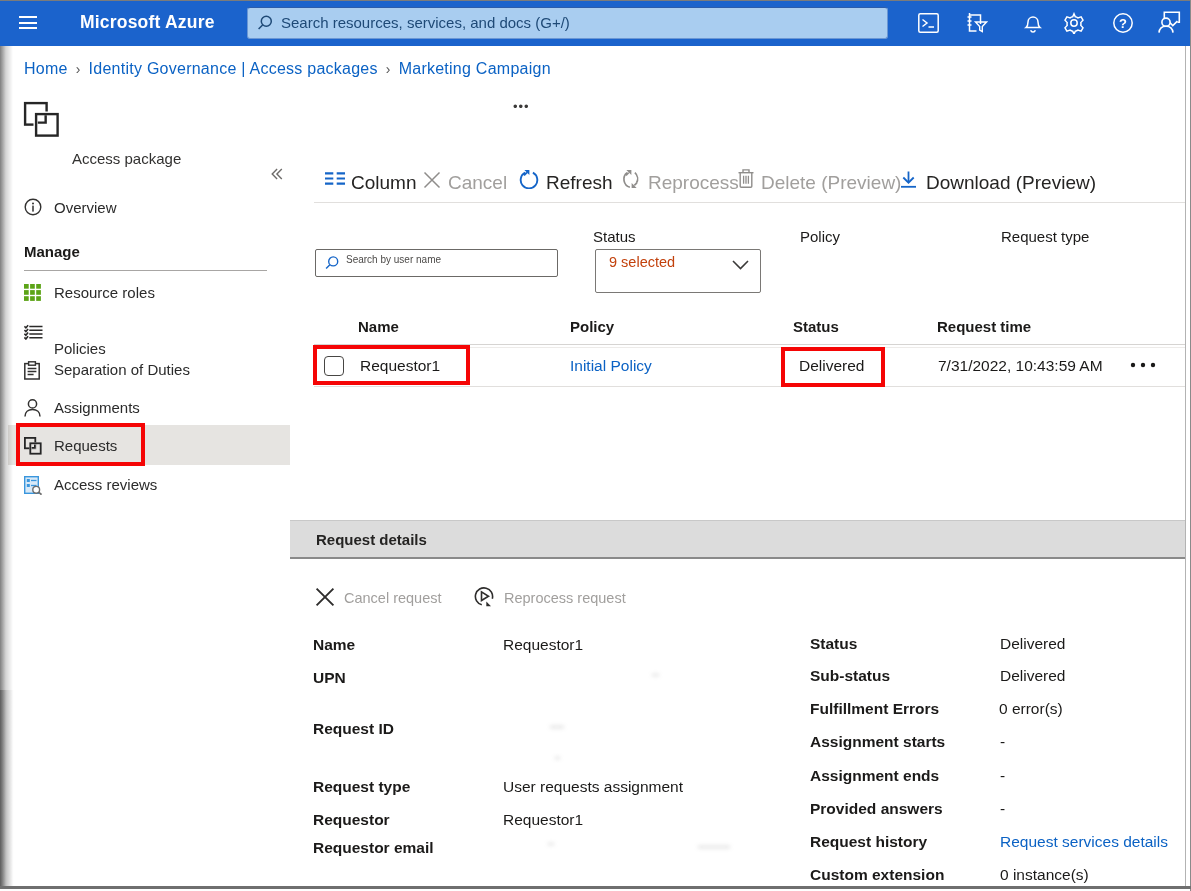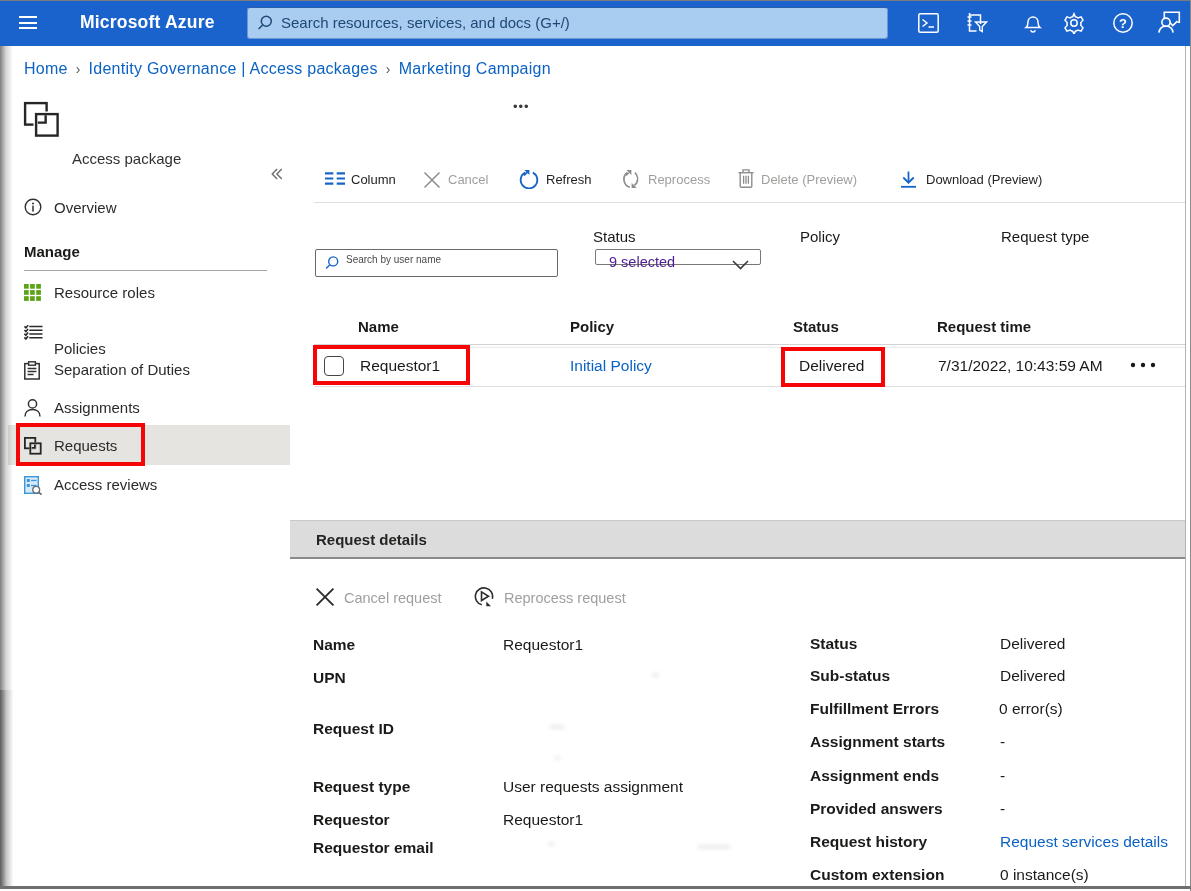--- a/index.html
+++ b/index.html
@@ -20,25 +20,25 @@
   #subtitle { left:72px; top:130px; font-size:15px; color:#323130;margin-top:20px; }
   #dots { left:513px; top:99px; font-size:13px; color:#3b3a39; letter-spacing:1px; }
   
   .navitem { position:absolute; left:54px; font-size:15px; color:#2b2b2b; }
   .navicon { position:absolute; left:24px; }
   #reqhl { left:8px; top:425px; width:282px; height:40px; background:#e6e4e1; }
   .redbox { position:absolute; border:4px solid #f50505; }
   
   .tb-gray { color:#a19f9d; }
   .tb-dark { color:#252423; }
-  .toolbtn { position:absolute; top:172px; font-size:13px; }
+  .toolbtn { position:absolute; top:172px; font-size:19px; }
   #divider1 { left:314px; top:202px; width:872px; height:1px; background:#e1dfdd; }
   .label { font-size:15px; color:#1b1a19; }
-  .combo { position:absolute; top:249px; height:16px; border:1px solid #7a7875; border-radius:2px;
-     background:#fff; font-size:14.5px; color:#4c1d95; }
+  .combo { position:absolute; top:249px; height:44px; border:1px solid #7a7875; border-radius:2px;
+     background:#fff; font-size:14.5px; color:#c2410c; }
   
   .th { position:absolute; top:318px; font-size:15px; font-weight:700; color:#1b1a19; }
   .td { position:absolute; top:357px; font-size:15.5px; color:#1b1a19; }
   
   #detailband { left:290px; top:520px; width:896px; height:39px; background:#dcdcdc;
       border-top:1px solid #c8c8c8; border-bottom:2px solid #8a8a8a; }
   .dl { position:absolute; font-size:15.5px; font-weight:700; color:#1b1a19; }
   .dv { position:absolute; font-size:15.5px; color:#1b1a19; }
   
   #leftshadow { left:0; top:46px; width:13px; height:840px;

